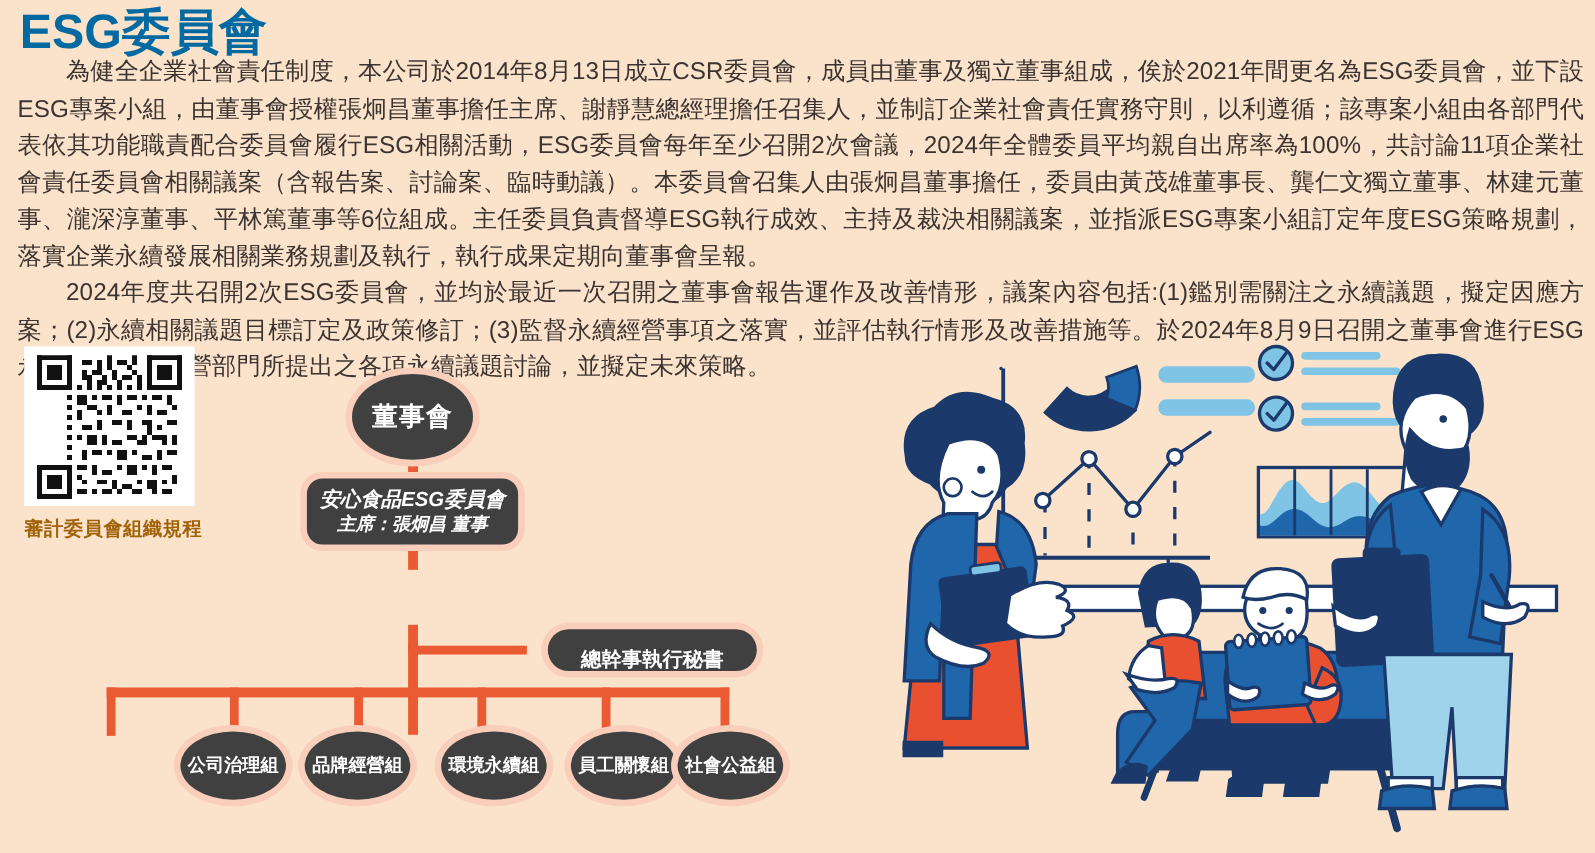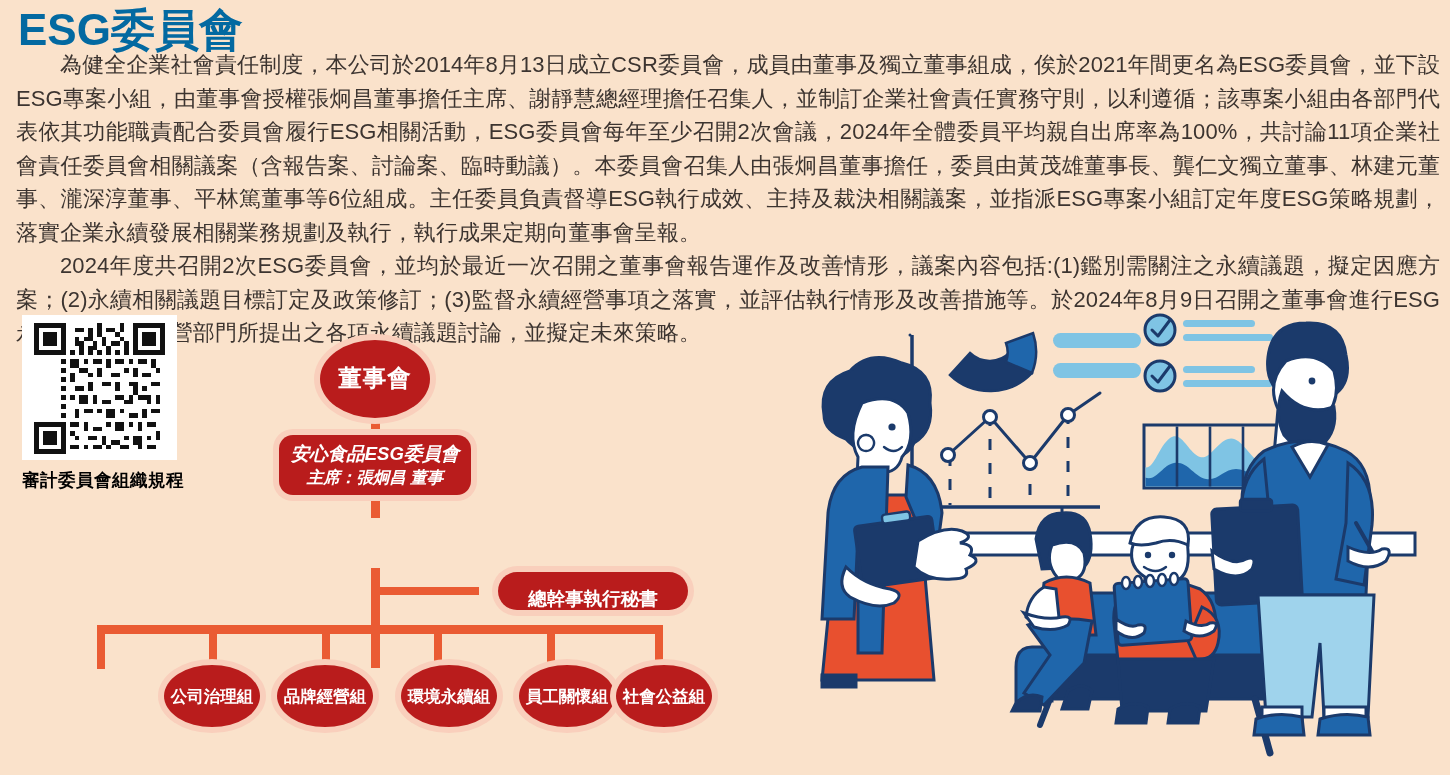--- a/index.html
+++ b/index.html
@@ -35,32 +35,32 @@
 
   
   .qr-block{position:absolute; left:22px; top:315px; width:190px;}
   .qr-frame{
     width:155px;height:145px;background:#ffffff;
     padding:8px 10px 6px 10px; box-sizing:border-box;
     display:block;
   }
   .qr-frame svg{display:block;width:100%;height:100%;}
   .qr-caption{
-    margin-top:8px; font-size:17.5px; font-weight:bold; color:#000000;
+    margin-top:8px; font-size:17.5px; font-weight:bold; color:#a16207;
     letter-spacing:0.5px; white-space:nowrap;
   }
 
   
   .org{position:absolute; left:0; top:300px; width:760px; height:460px;}
   .org svg{position:absolute;left:0;top:0;}
   .node{
     position:absolute;
     display:flex;flex-direction:column;align-items:center;justify-content:center;
     color:#ffffff;font-weight:bold;text-align:center;
-    background:#b91c1c;
+    background:#404040;
     box-sizing:border-box;
     box-shadow:0 0 0 6px #f9cfbc;
     line-height:1.25;
   }
   .node .l1{font-size:21px;}
   .node .l2{font-size:17px;margin-top:2px;}
 
   .node-board{
     left:320px; top:40px; width:110px; height:78px;
     border-radius:50%/50%;

